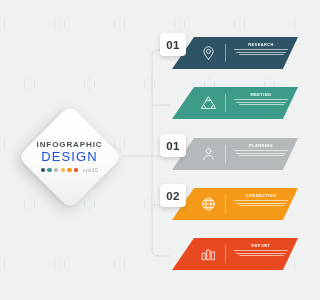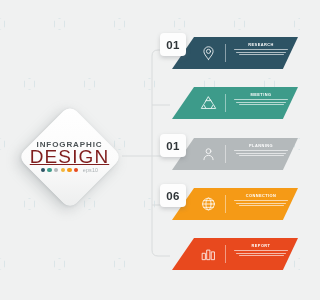--- a/index.html
+++ b/index.html
@@ -39,22 +39,22 @@
   .diamond-text{
     position:absolute;left:0;top:0;width:105px;height:105px;
     display:flex;flex-direction:column;align-items:center;justify-content:center;
     text-align:center;
   }
   .d-l1{
     font-size:8px;letter-spacing:.9px;color:#4c5356;font-weight:700;
     line-height:9px;
   }
   .d-l2{
-    font-size:19px;letter-spacing:1.1px;color:#7f1d1d;font-weight:400;
-    line-height:17px;margin-top:-1px;text-decoration:underline;
+    font-size:13px;letter-spacing:1.1px;color:#1d4ed8;font-weight:400;
+    line-height:17px;margin-top:-1px;
   }
   .d-dots{display:flex;align-items:center;gap:2.2px;margin-top:2px;}
   .d-dot{width:4.4px;height:4.4px;border-radius:50%;}
   .d-eps{font-size:5.3px;color:#a9afb2;margin-left:2.5px;letter-spacing:.2px;}
 
   
   .step{position:absolute;left:160px;z-index:2;width:140px;height:42px;}
   .bar{
     position:absolute;left:12px;top:4px;width:126px;height:32px;
     clip-path:polygon(0 0,100% 0,88% 100%,0 100%);
@@ -272,21 +272,21 @@
               <div class="b-line w2">
                 <span class="sr">consectetur adipiscing elit duis</span>
               </div>
               <div class="b-line w3">
                 <span class="sr">tristique sociis natoque nisl.</span>
               </div>
             </div>
           </div>
         </div>
         <div class="num-tab">
-          <span>06</span>
+          <span>02</span>
         </div>
       </div>
       <div class="step" style="top: 234px;">
         <div class="bar" style="background: rgb(232, 73, 30);">
           <div class="bar-inner">
             <div class="notch"></div>
             <div class="ico"><svg viewBox="0 0 24 24" width="17" height="17">
                 <rect stroke="#ffffff" stroke-width="1.25" fill="none" stroke-linecap="round" stroke-linejoin="round" x="3.6" y="11" width="4" height="9"></rect>
                 <rect stroke="#ffffff" stroke-width="1.25" fill="none" stroke-linecap="round" stroke-linejoin="round" x="10" y="6.5" width="4" height="13.5"></rect>
                 <rect stroke="#ffffff" stroke-width="1.25" fill="none" stroke-linecap="round" stroke-linejoin="round" x="16.4" y="9" width="4" height="11"></rect>

